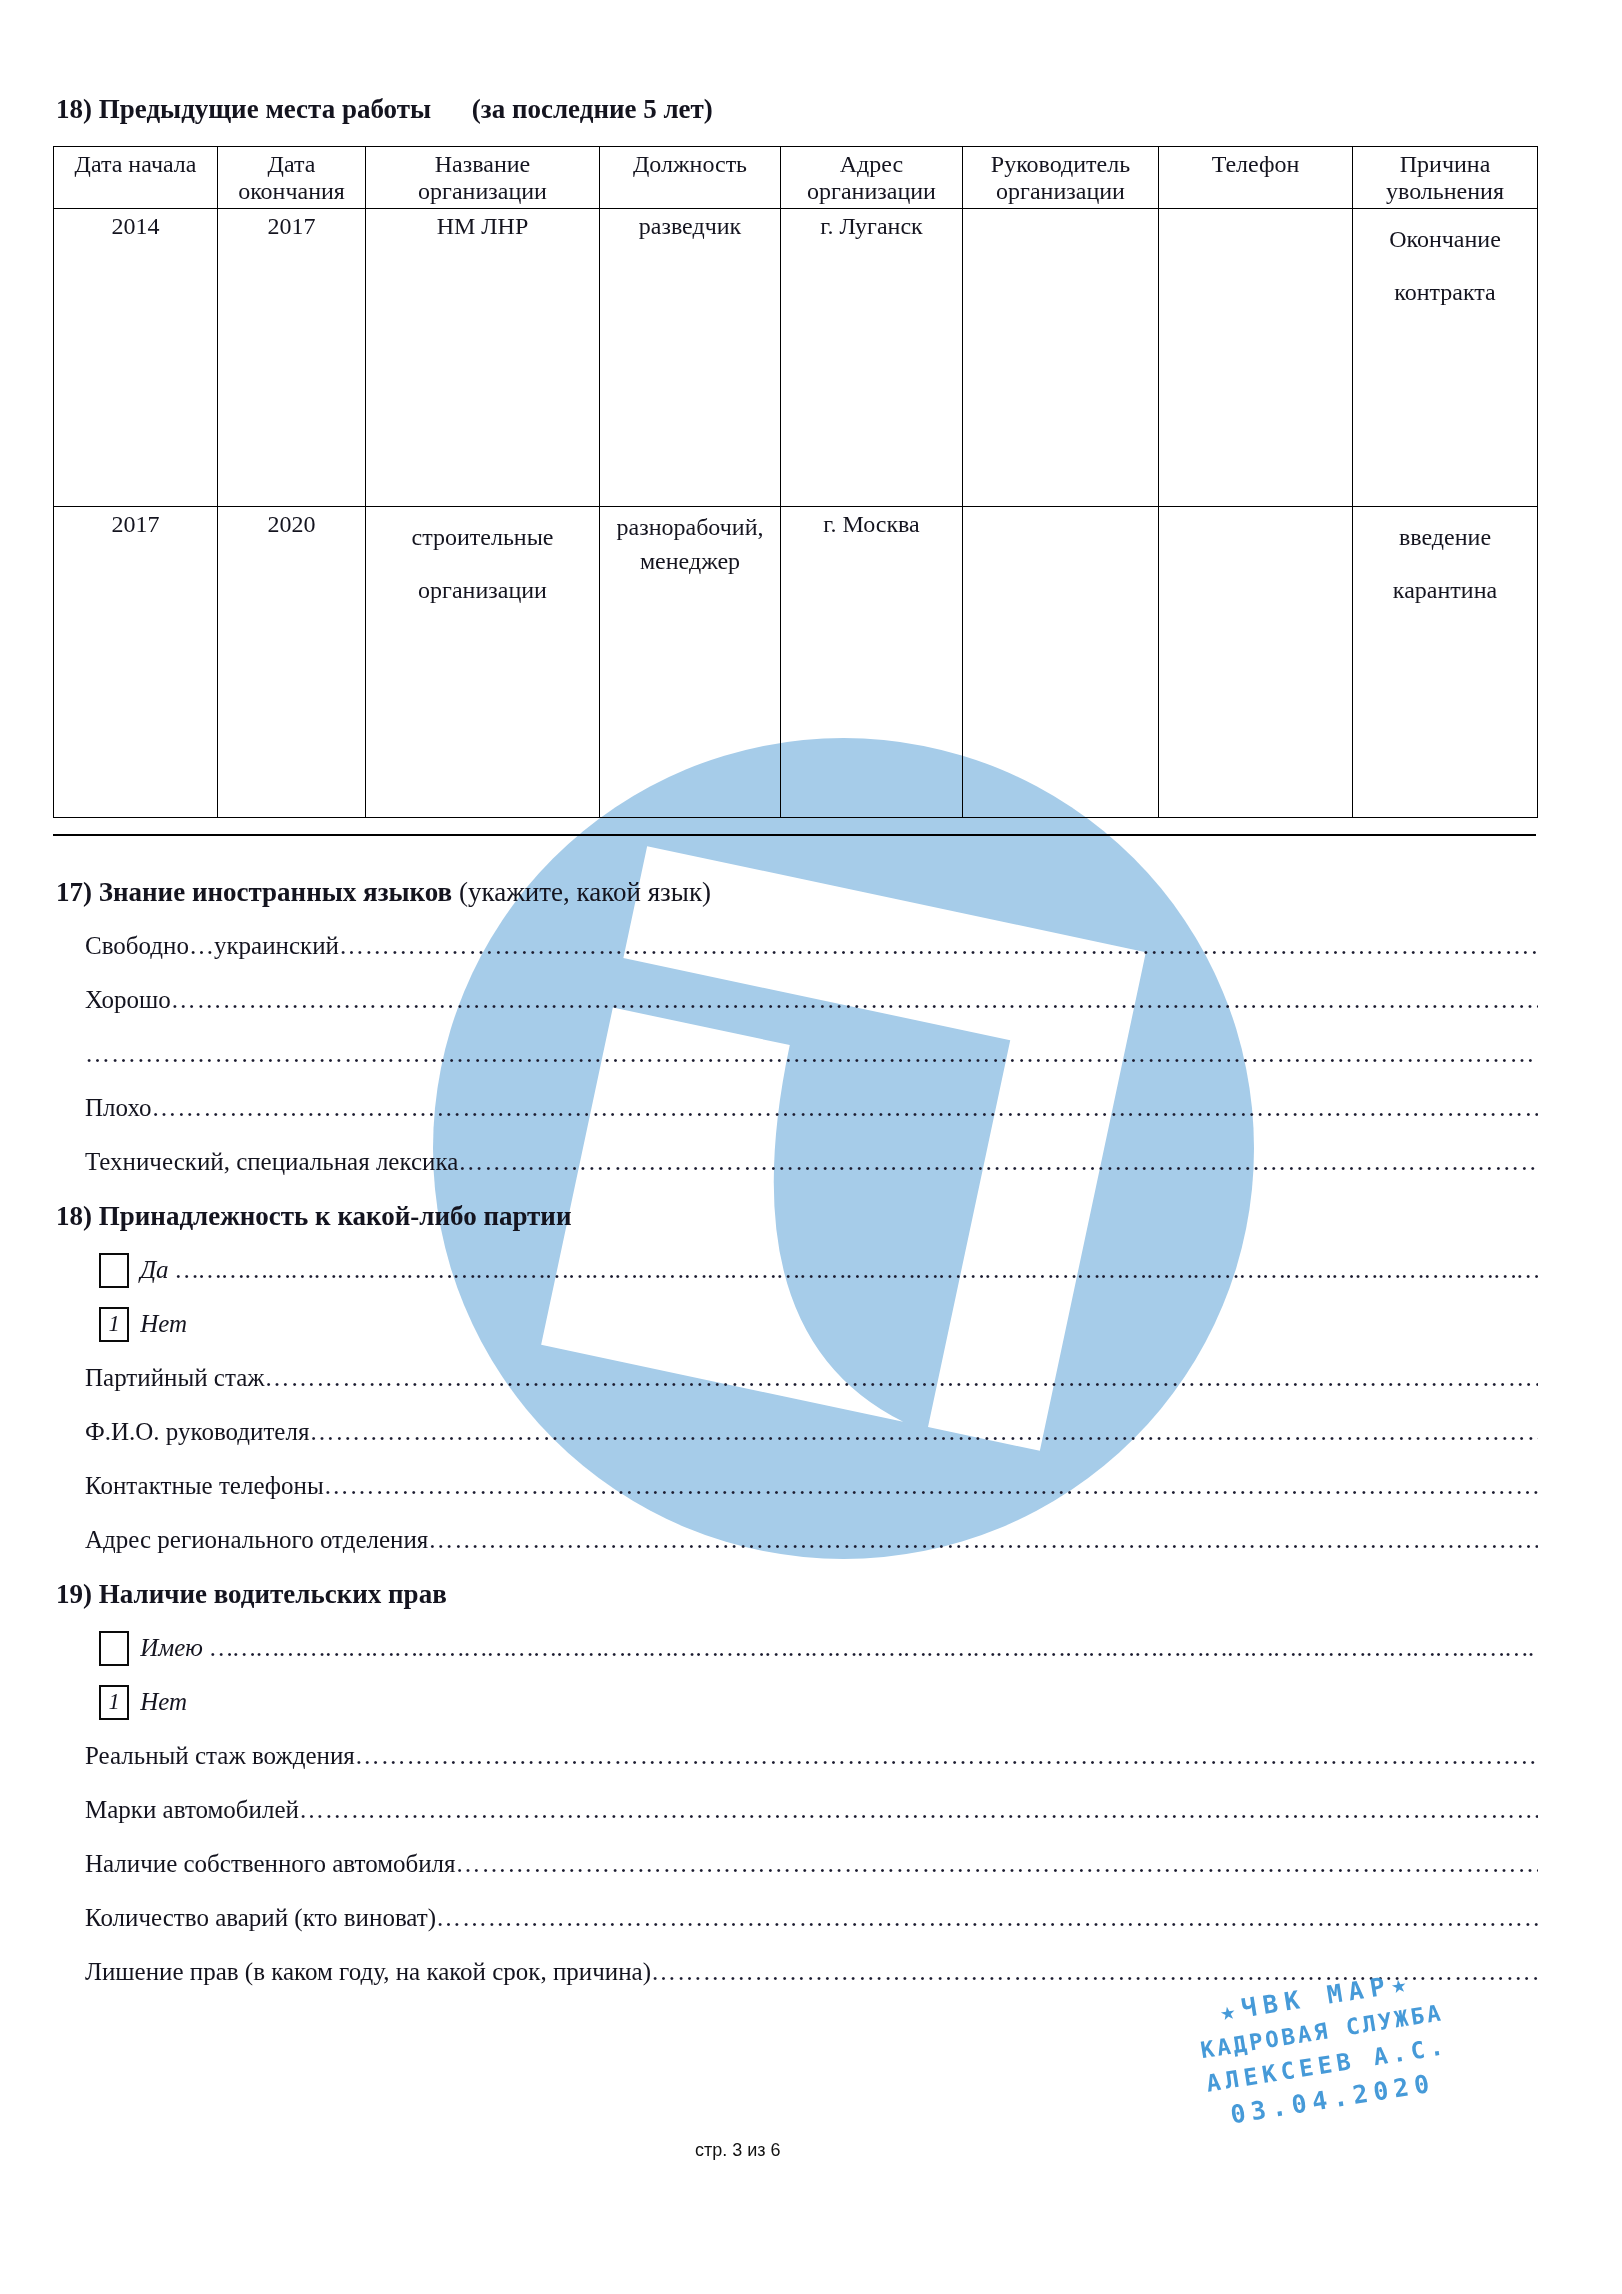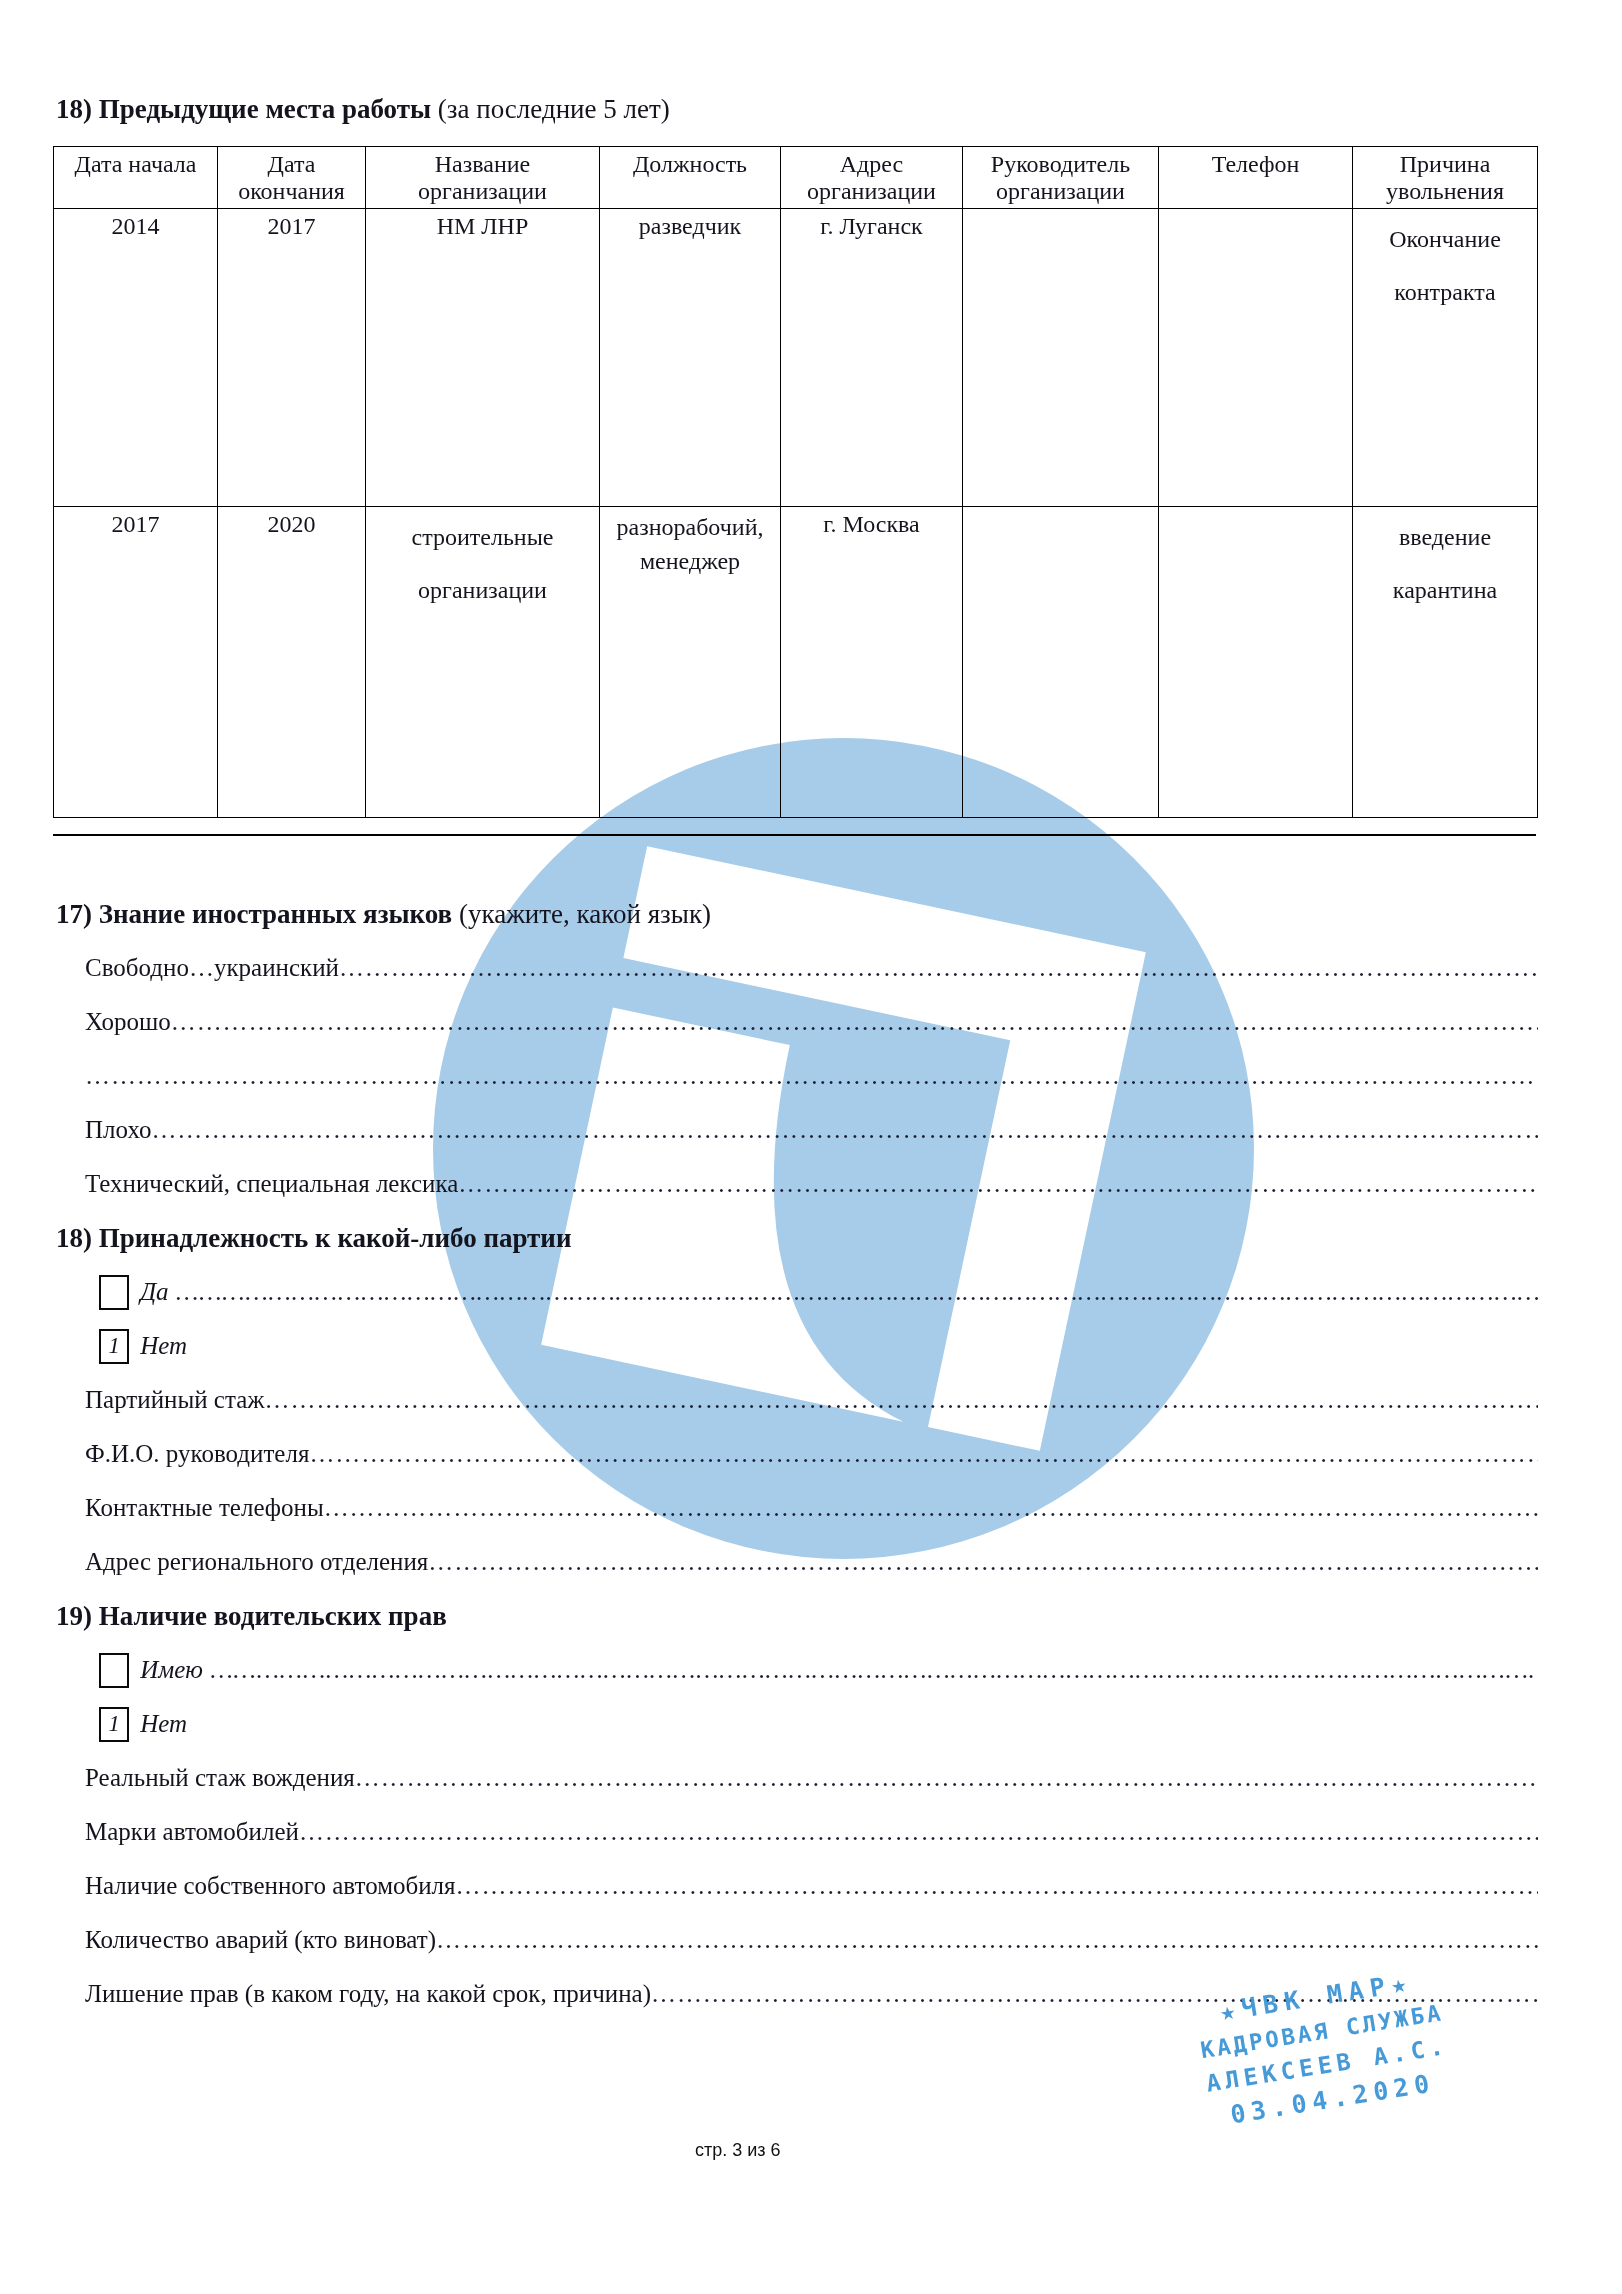--- a/index.html
+++ b/index.html
@@ -5,36 +5,36 @@
   html,body{margin:0;padding:0;background:#ffffff;}
   body{width:1623px;height:2295px;position:relative;overflow:hidden;
        font-family:"Liberation Serif", serif;color:#14141f;}
 
   
   .watermark{position:absolute;left:433px;top:738px;width:821px;height:821px;z-index:0;}
 
   
   .sec16-head{position:absolute;left:56px;top:94px;z-index:1;font-size:27px;white-space:nowrap;}
   .sec16-head .num,.sec16-head .ttl{font-weight:bold;}
-  .sec16-head .sub{font-weight:normal;}
+  .sec16-head .sub{font-weight:bold;margin-left:34px;}
 
   table.work{position:absolute;left:53px;top:146px;width:1483px;z-index:1;
              border-collapse:collapse;table-layout:fixed;background:transparent;}
   table.work th,table.work td{border:1.9px solid #000;font-size:24px;font-weight:normal;
              text-align:center;vertical-align:top;padding:3.7px 5.6px;overflow:hidden;}
   table.work tr.hdr{height:55px;}
   table.work tr.r1{height:298px;}
   table.work tr.r2{height:311px;}
   td.pt40{padding-top:39px;} td.pt30{padding-top:28px;} td.pt20{padding-top:19px;}
   td.pt12{padding-top:11.2px;} td.lh2{line-height:2.2;} td.lh15{line-height:1.4;}
   td.alr{text-align:right;padding-right:9.4px;}
   .table-underline{position:absolute;left:53px;top:834px;width:1483px;height:1.9px;background:#000;z-index:1;}
 
   
-  .sections{position:absolute;left:56px;top:887px;width:1482px;z-index:1;}
+  .sections{position:absolute;left:56px;top:865px;width:1482px;z-index:1;}
   .srow{height:54px;line-height:54px;white-space:nowrap;}
   .shead{font-size:27px;font-weight:bold;}
   .shead .sub{font-weight:normal;}
   .line{display:flex;margin-left:29px;font-size:25px;}
   .line .lbl{white-space:nowrap;}
   .line .leader{flex:1;overflow:hidden;white-space:nowrap;letter-spacing:0.9px;color:#1c1c30;}
   .cbrow{display:flex;align-items:center;margin-left:43px;font-size:25px;font-style:italic;}
   .checkbox{width:26px;height:31px;border:2.8px solid #0a0a0a;margin-right:11.2px;flex:0 0 auto;
             display:flex;align-items:center;justify-content:center;
             font-size:22.5px;line-height:1;background:transparent;}

